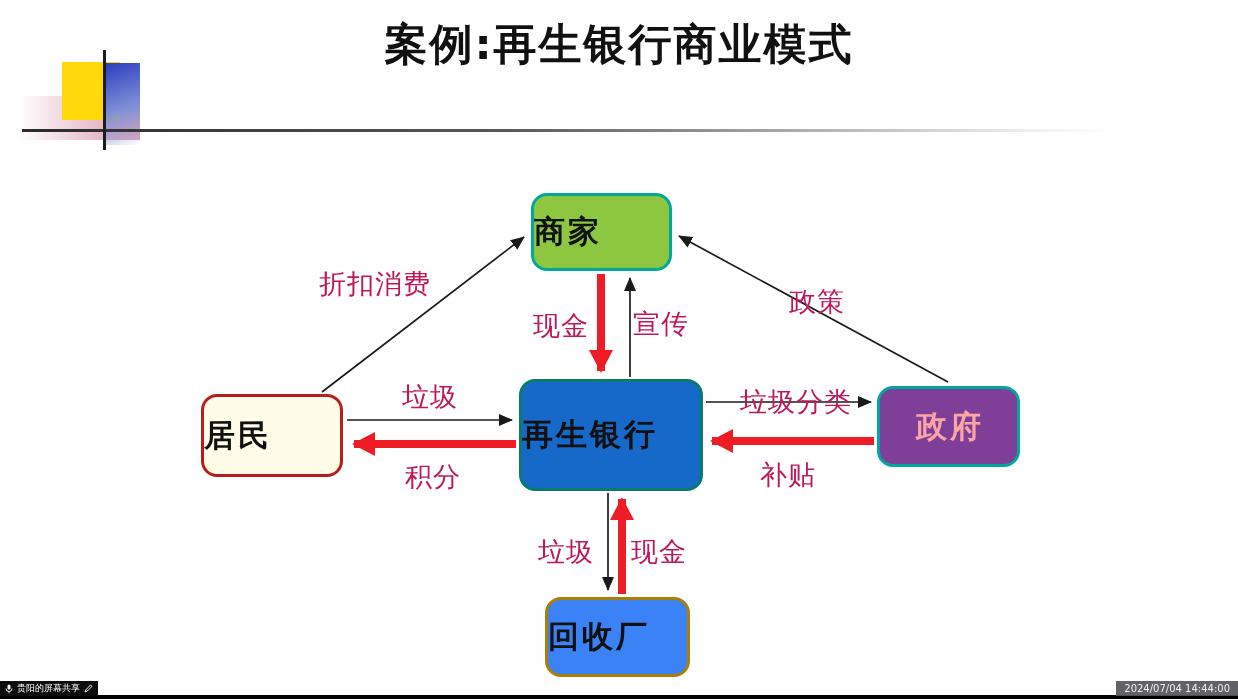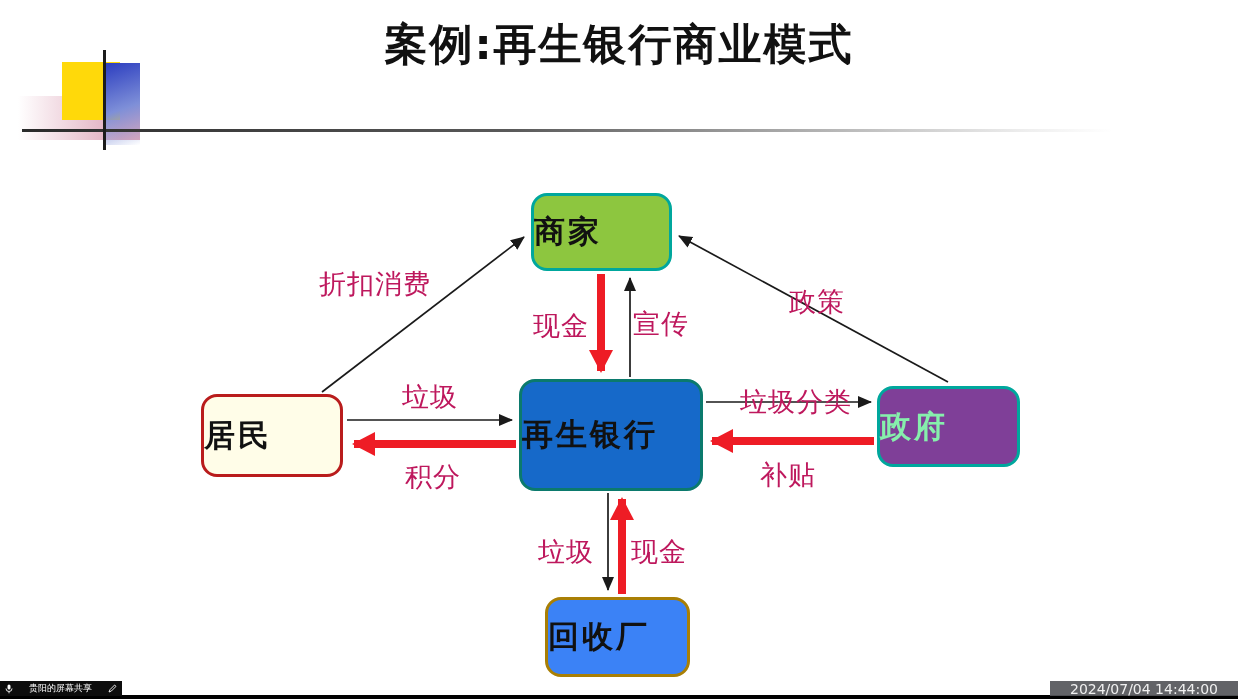--- a/index.html
+++ b/index.html
@@ -24,38 +24,38 @@
   
   .arrows{position:absolute;left:0;top:0;width:1238px;height:699px;z-index:1;}
   .node{
     position:absolute;z-index:2;display:flex;align-items:center;justify-content:flex-start;
     border-radius:16px;font-weight:bold;color:#111;font-size:31px;letter-spacing:3px;
     box-sizing:border-box;
   }
   .node-merchant{left:531px;top:193px;width:141px;height:78px;background:#8dc63f;border:3px solid #00a79d;}
   .node-resident{left:201px;top:394px;width:142px;height:83px;background:#fffde8;border:3px solid #b91c1c;}
   .node-bank{left:519px;top:379px;width:184px;height:112px;background:#1669c9;border:3px solid #0b7a6d;}
-  .node-government{left:877px;top:386px;width:143px;height:81px;background:#7f3f98;border:3px solid #00a79d;color:#86efac;}
+  .node-government{left:877px;top:386px;width:143px;height:81px;background:#7f3f98;border:3px solid #00a79d;color:#fca5a5;padding-left:36px;}
   .node-recycler{left:545px;top:597px;width:145px;height:80px;background:#3b82f6;border:3px solid #a97f05;}
   .edge-label{
     position:absolute;z-index:2;transform:translate(-50%,-50%);
     font-size:27px;color:#be185d;white-space:nowrap;letter-spacing:1px;
   }
   
   .bottom-strip{position:absolute;left:0;bottom:0;width:100%;height:4px;background:#000;z-index:3;}
   .share-bar{
     position:absolute;left:0;bottom:3px;height:15px;z-index:4;background:#0d0d0d;
-    display:flex;align-items:center;gap:16px;padding:0 5px;color:#fff;
+    display:flex;align-items:center;gap:4px;padding:0 5px;color:#fff;
     font-family:"DejaVu Sans","Liberation Sans",sans-serif;font-size:9px;
   }
   .share-bar svg{display:block;}
   .timestamp-bar{
     position:absolute;right:0;bottom:3px;height:15px;z-index:4;
-    background:rgba(85,86,90,0.92);display:flex;align-items:center;padding:0 20px;
-    color:#f0f0f0;font-family:"DejaVu Sans","Liberation Sans",sans-serif;font-size:14px;
+    background:rgba(85,86,90,0.92);display:flex;align-items:center;padding:0 8px;
+    color:#f0f0f0;font-family:"DejaVu Sans","Liberation Sans",sans-serif;font-size:10px;
   }
 </style>
 </head>
 <body>
 
 <div class="stage">
 
   <div class="slide-title">案例:再生银行商业模式</div>
 
   <div class="orn-pink"></div>

